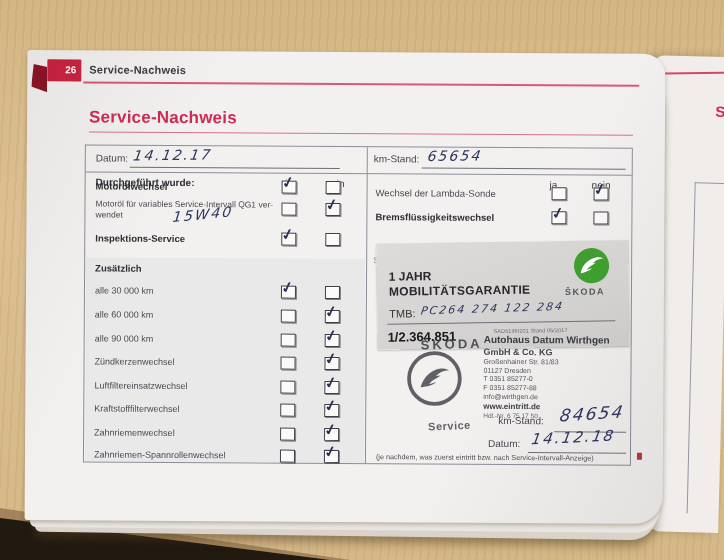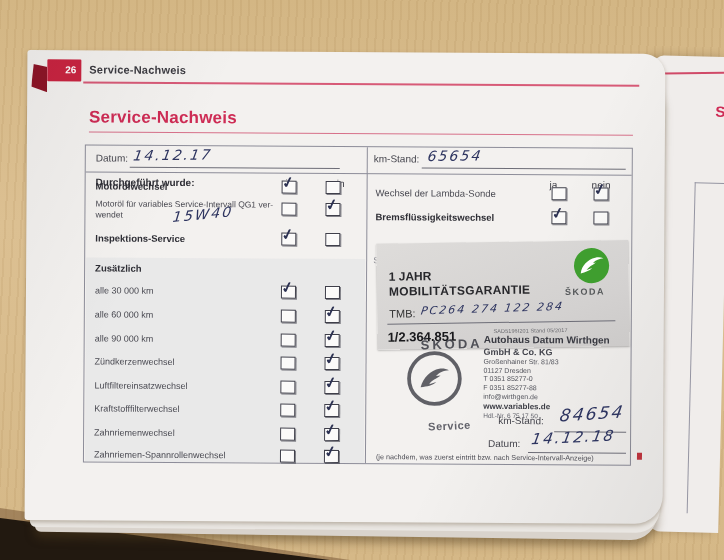--- a/index.html
+++ b/index.html
@@ -294,21 +294,21 @@
       <path fill="#3c3c44" d="M10.5 26c1.8-6.8 6.8-11.6 12.8-12.8 2.2-.4 4.7-.1 6.7 1-3.8.1-6.9 1.8-9 4.1l3.2-.5c-3 2.3-6 3.2-7.8 6.1l4.9-1.6c-2.7 2.6-6 3-10.8 3.7z"></path>
     </svg>
     <div class="abs" id="dealer">
       <div class="d1">Autohaus Datum Wirthgen</div>
       <div class="d2">GmbH &amp; Co. KG</div>
       <div class="ds">Großenhainer Str. 81/83</div>
       <div class="ds">01127 Dresden</div>
       <div class="ds">T 0351 85277-0</div>
       <div class="ds">F 0351 85277-88</div>
       <div class="ds">info@wirthgen.de</div>
-      <div class="dw">www.variables.de</div>
+      <div class="dw">www.eintritt.de</div>
       <div class="dh">Hdl.-Nr. 6 75 17 50</div>
     </div>
     <div class="abs" id="service-word">Service</div>
 
     <div class="abs plabel" id="km2-label">km-Stand:</div>
     <div class="abs hand" id="km2-hand">84654</div>
     <div class="abs ink-line" id="km2-rule"></div>
 
     <div class="abs plabel" id="datum2-label">Datum:</div>
     <div class="abs hand" id="datum2-hand">14.12.18</div>

